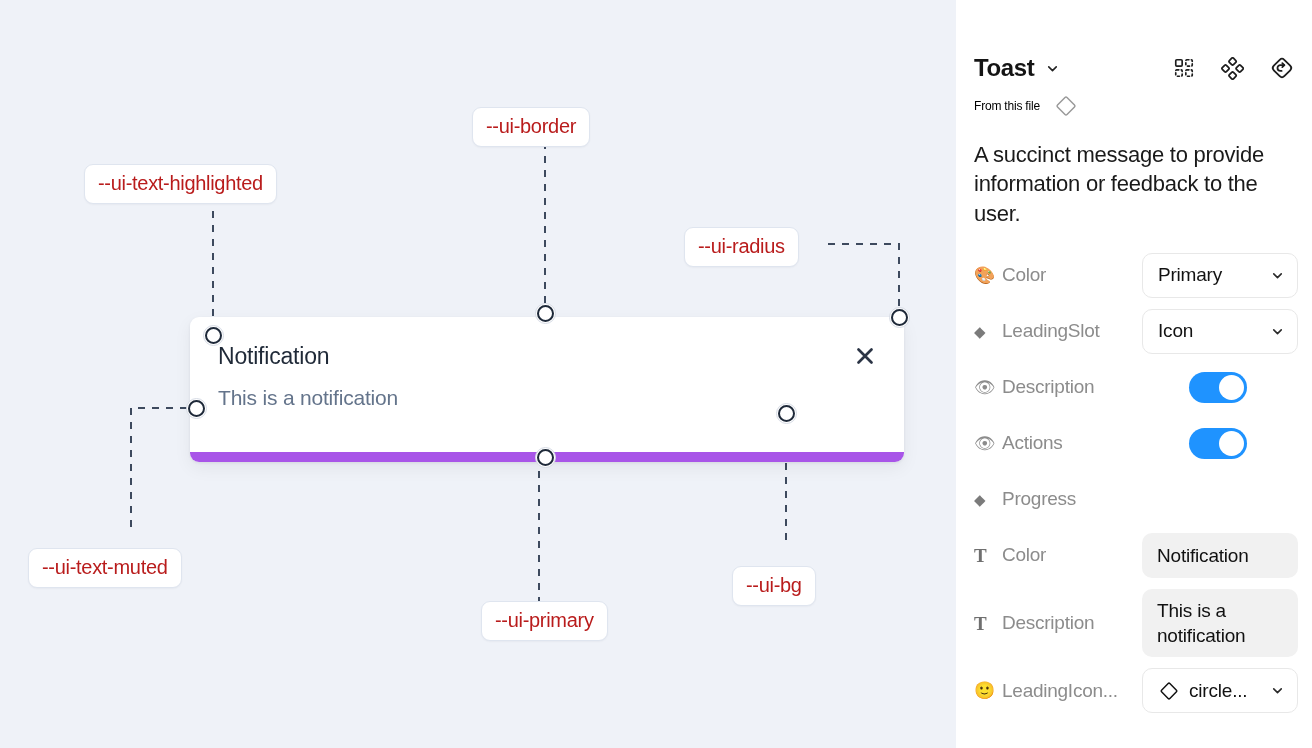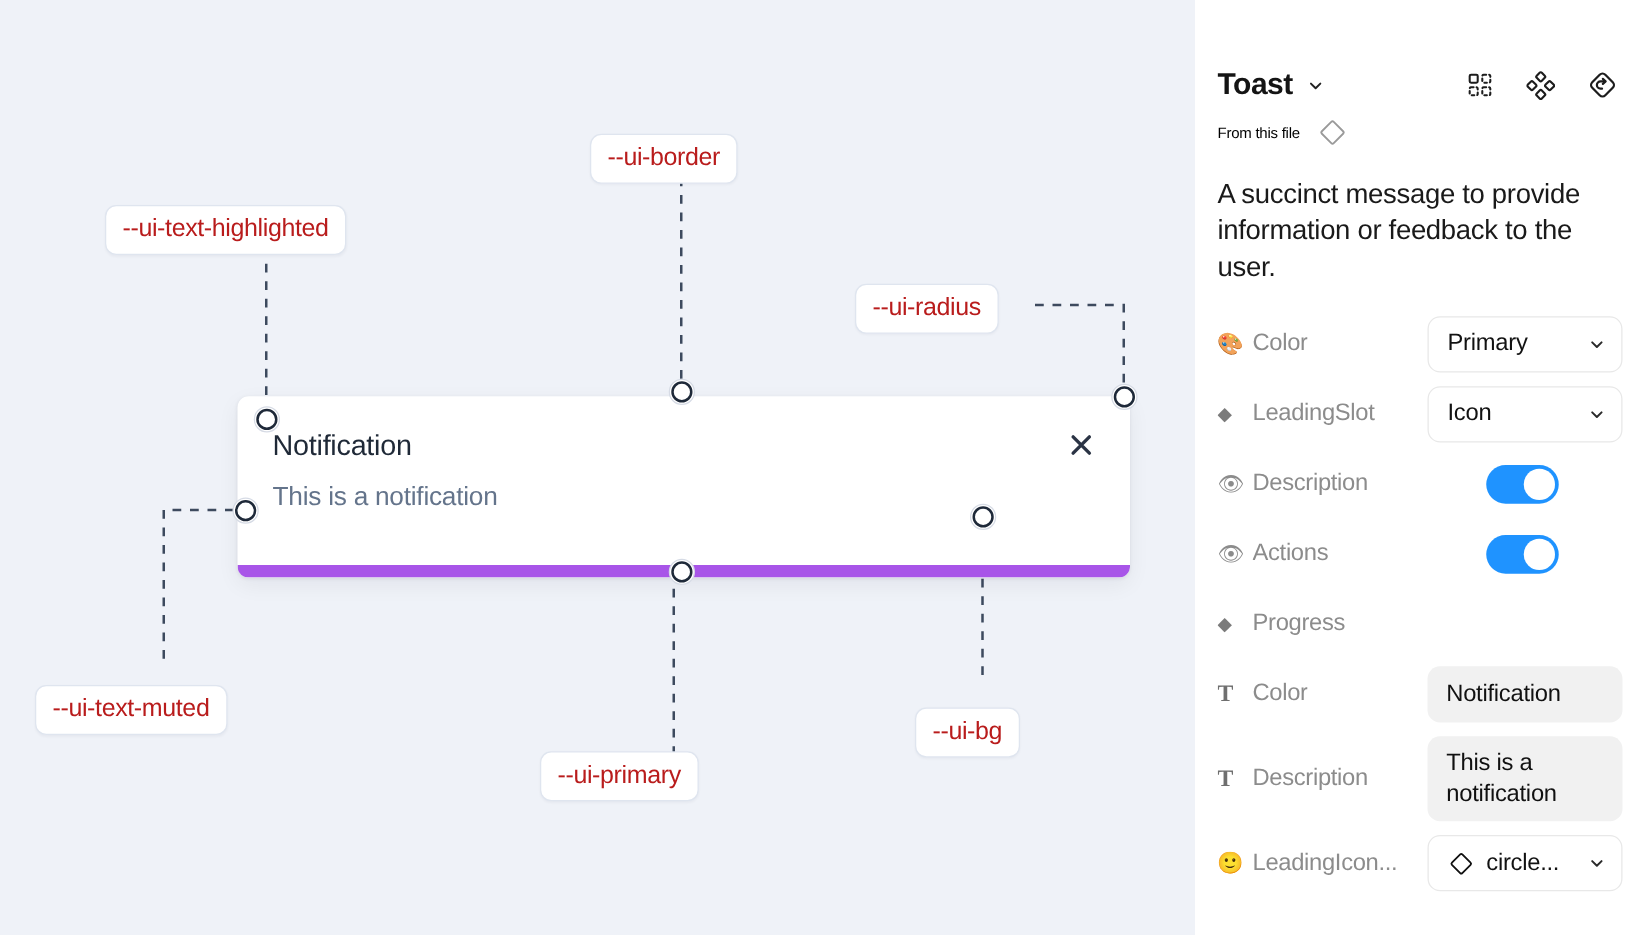--- a/index.html
+++ b/index.html
@@ -213,21 +213,21 @@
     </div>
 
     <div class="pill" style="left:84px; top:164px;">--ui-text-highlighted</div>
 
     <div class="pill" style="left:472px; top:107px;">--ui-border</div>
 
     <div class="pill" style="left:684px; top:227px;">--ui-radius</div>
 
     <div class="pill" style="left:28px; top:548px;">--ui-text-muted</div>
 
-    <div class="pill" style="left:432px; top:601px;">--ui-primary</div>
+    <div class="pill" style="left:481px; top:601px;">--ui-primary</div>
 
     <div class="pill" style="left:732px; top:538px;margin-top:28px;">--ui-bg</div>
 
     <div class="handle" style="left:203px; top:325px;"></div>
     <div class="handle" style="left:535px; top:303px;"></div>
     <div class="handle" style="left:889px; top:307px;"></div>
     <div class="handle" style="left:186px; top:398px;"></div>
     <div class="handle" style="left:535px; top:447px;"></div>
     <div class="handle" style="left:776px; top:403px;"></div>
   </div>

